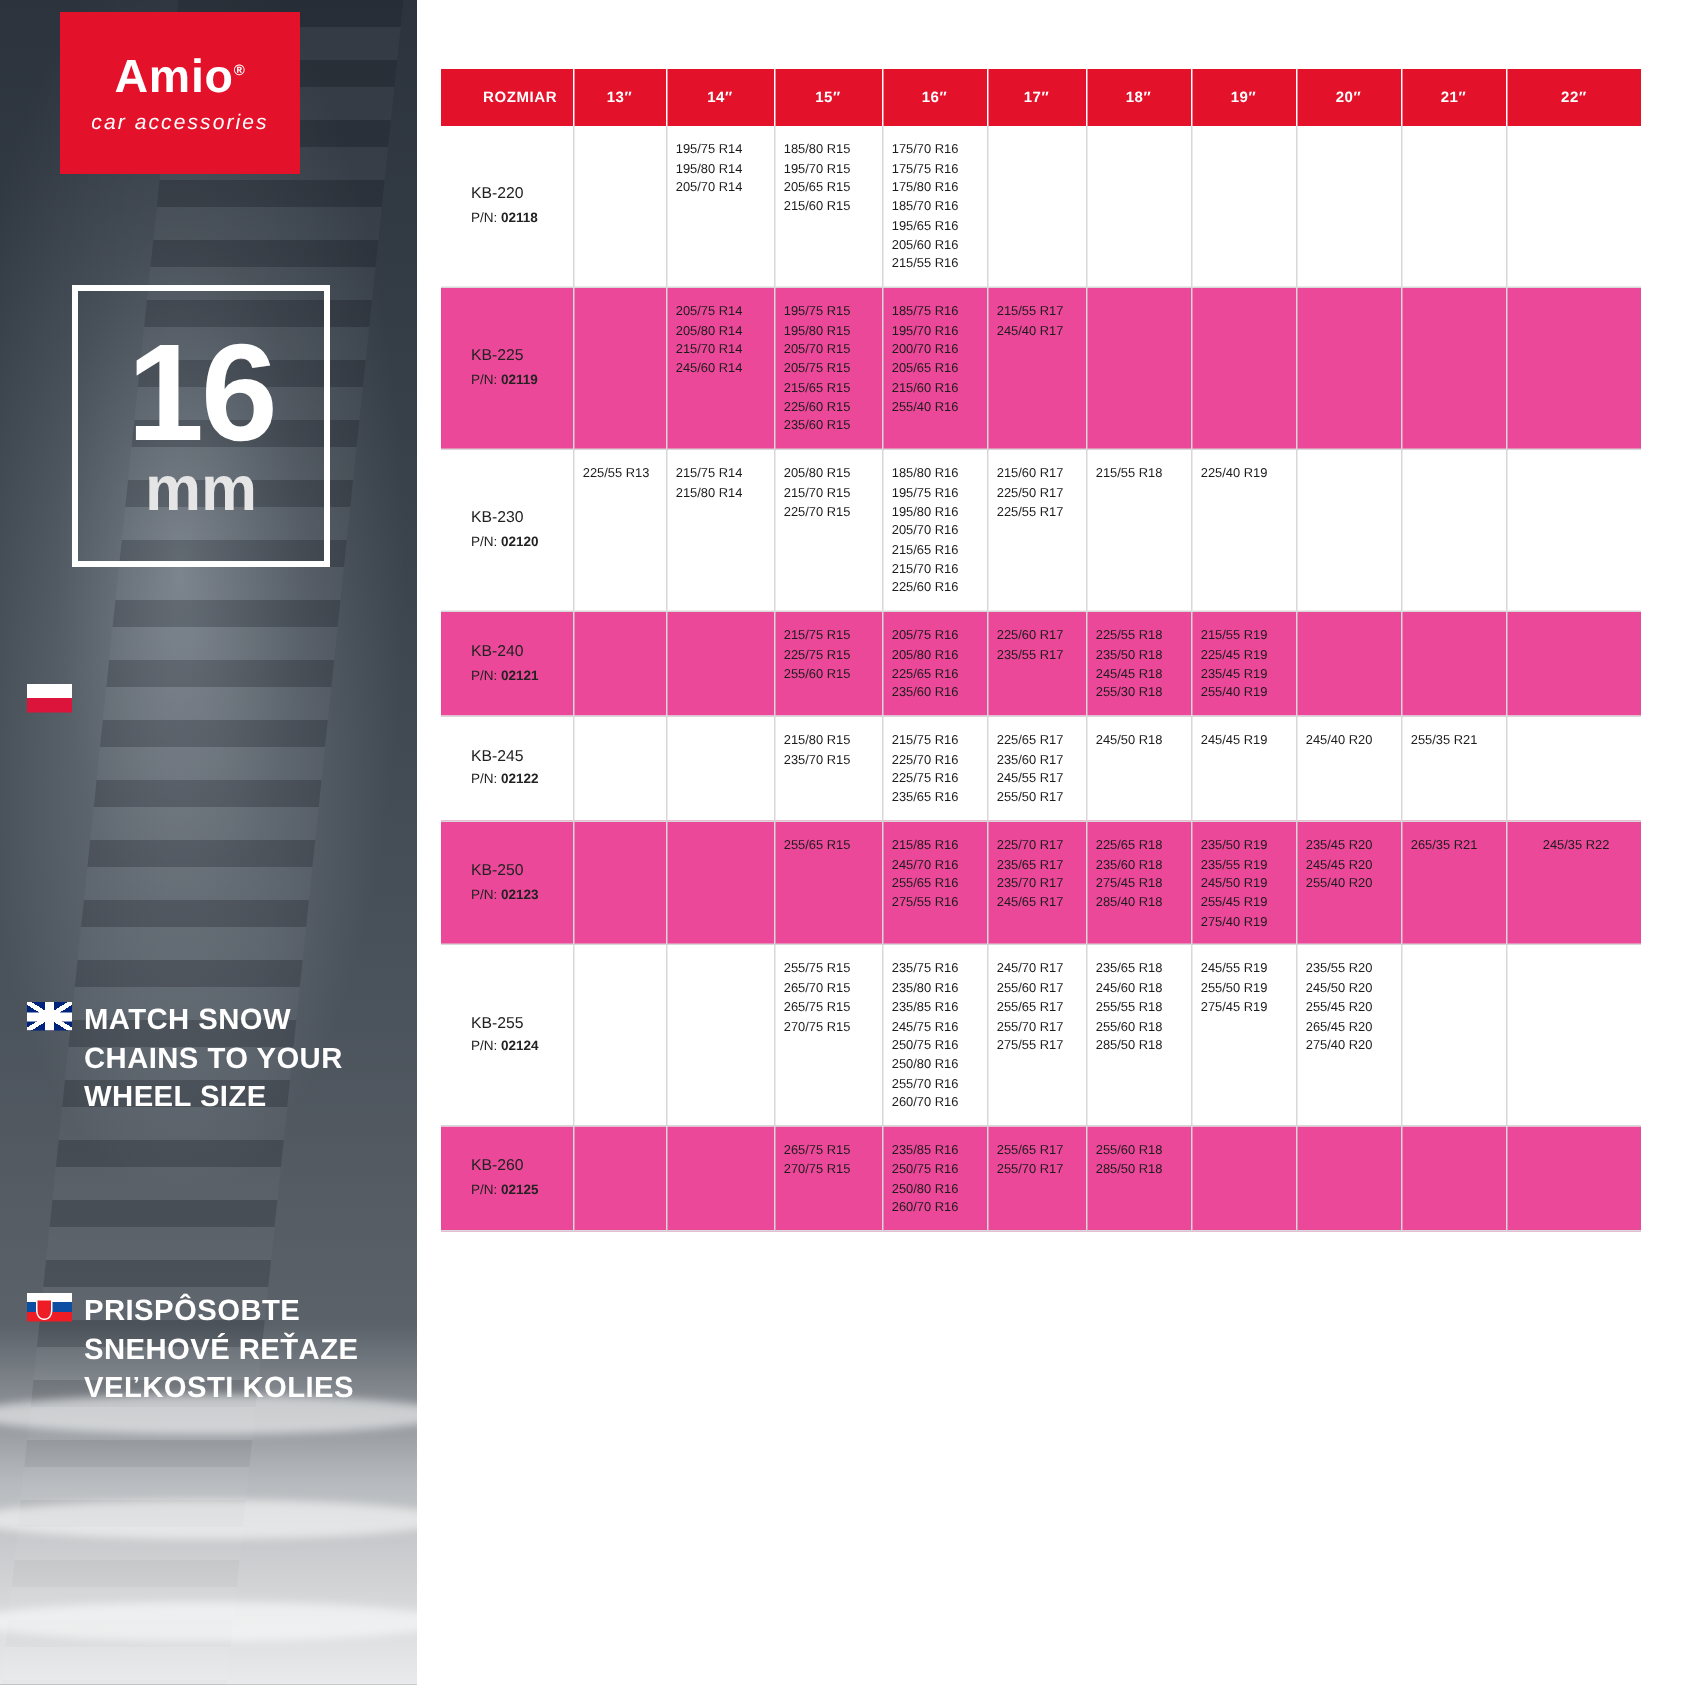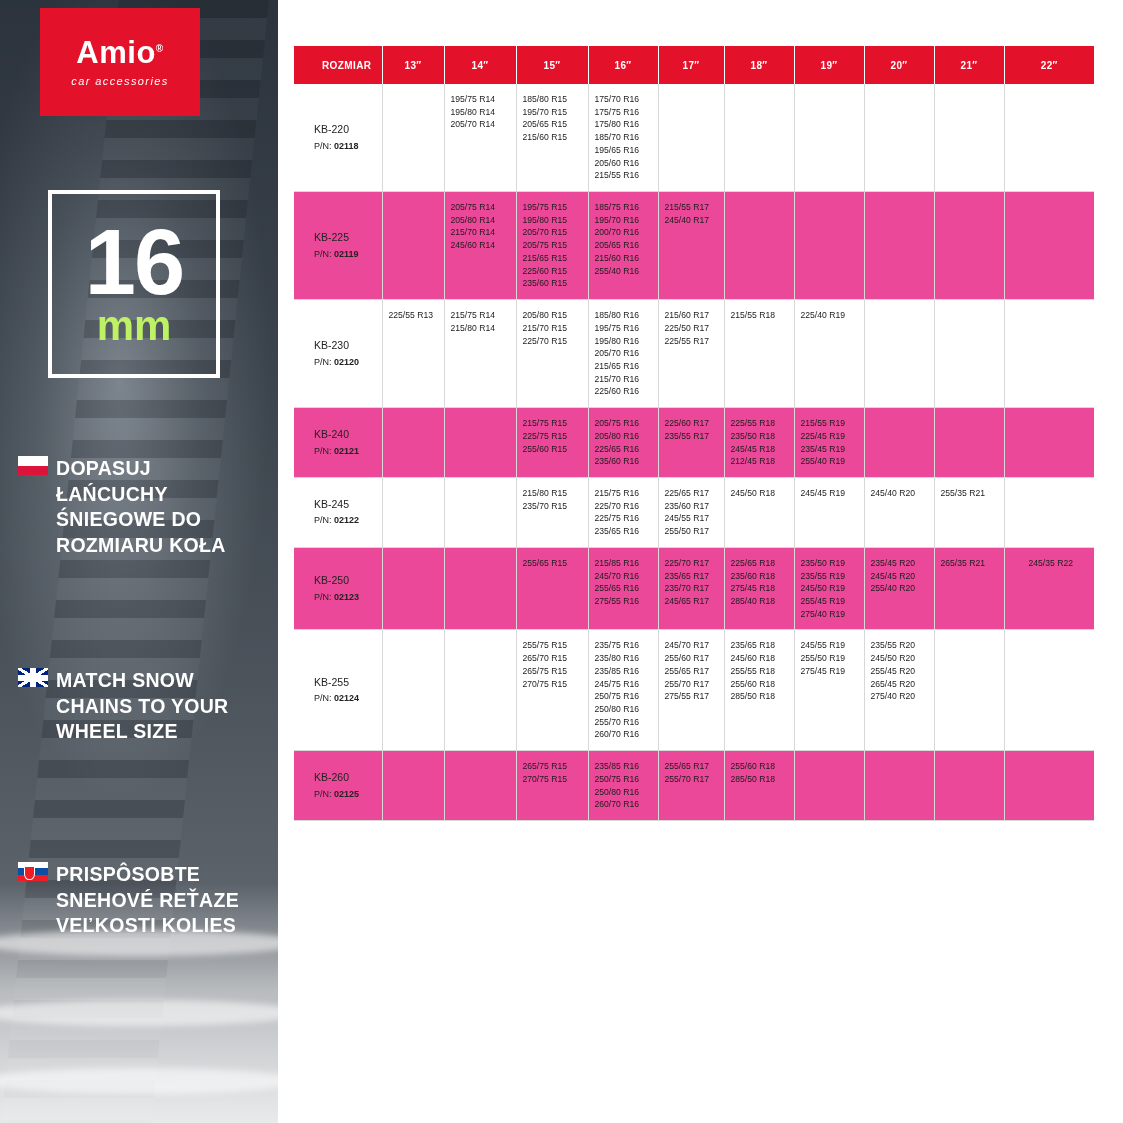--- a/index.html
+++ b/index.html
@@ -44,32 +44,32 @@
     position:absolute;left:40px;top:8px;width:160px;height:108px;
     background:#e3122a;display:flex;flex-direction:column;
     align-items:center;justify-content:center;
   }
   #logo-text{
     color:#ffffff;font-size:31px;font-weight:bold;letter-spacing:.5px;
     font-family:"Liberation Sans", sans-serif;line-height:1;
   }
   #logo-text sup{font-size:10px;vertical-align:super;}
   #logo-sub{
-    color:#ffffff;font-size:11px;letter-spacing:1.4px;margin-top:7px;
+    color:#ffffff;font-size:14px;letter-spacing:1.4px;margin-top:7px;
     font-style:italic;
   }
 
   
   #badge{
     position:absolute;left:48px;top:190px;width:172px;height:188px;
     border:4px solid #ffffff;box-sizing:border-box;
     display:flex;flex-direction:column;align-items:center;justify-content:center;
   }
   #badge-num{color:#fff;font-size:92px;font-weight:bold;line-height:.9;letter-spacing:-2px;}
-  #badge-unit{color:#bef264;font-size:42px;font-weight:bold;line-height:1;margin-top:2px;}
+  #badge-unit{color:#e5e5e5;font-size:42px;font-weight:bold;line-height:1;margin-top:2px;}
 
   
   .slogan{position:absolute;left:18px;width:248px;color:#ffffff;}
   .slogan .flag{
     width:30px;height:19px;display:inline-block;vertical-align:top;
     margin-right:8px;box-sizing:border-box;border:0;
   }
   .slogan .txt{
     display:inline-block;vertical-align:top;width:200px;
     font-size:19.5px;font-weight:bold;line-height:1.32;letter-spacing:.3px;
@@ -152,21 +152,21 @@
     <div id="logo-text"><span>Amio</span><sup>®</sup></div>
     <div id="logo-sub">car accessories</div>
   </div>
 
   <div id="badge">
     <div id="badge-num">16</div>
     <div id="badge-unit">mm</div>
   </div>
 
   <div class="slogan pl">
-    <span class="flag flag-pl"></span><span class="txt">DOPASUJ ŁAŃCUCHY ŚNIEGOWE DO ROZMIARU KOŁA</span>
+    <span class="flag flag-pl"></span>
   </div>
   <div class="slogan en">
     <span class="flag flag-uk"></span><span class="txt">MATCH SNOW CHAINS TO YOUR WHEEL SIZE</span>
   </div>
   <div class="slogan sk">
     <span class="flag flag-sk"></span><span class="txt">PRISPÔSOBTE SNEHOVÉ REŤAZE VEĽKOSTI KOLIES</span>
   </div>
 </div>
 
 <div id="table-wrap">
@@ -320,21 +320,21 @@
             <span class="cellline">235/60 R16</span>
           </td>
           <td>
             <span class="cellline">225/60 R17</span>
             <span class="cellline">235/55 R17</span>
           </td>
           <td>
             <span class="cellline">225/55 R18</span>
             <span class="cellline">235/50 R18</span>
             <span class="cellline">245/45 R18</span>
-            <span class="cellline">212/45 R18</span>
+            <span class="cellline">255/30 R18</span>
           </td>
           <td>
             <span class="cellline">215/55 R19</span>
             <span class="cellline">225/45 R19</span>
             <span class="cellline">235/45 R19</span>
             <span class="cellline">255/40 R19</span>
           </td>
           <td></td>
           <td></td>
           <td></td>

